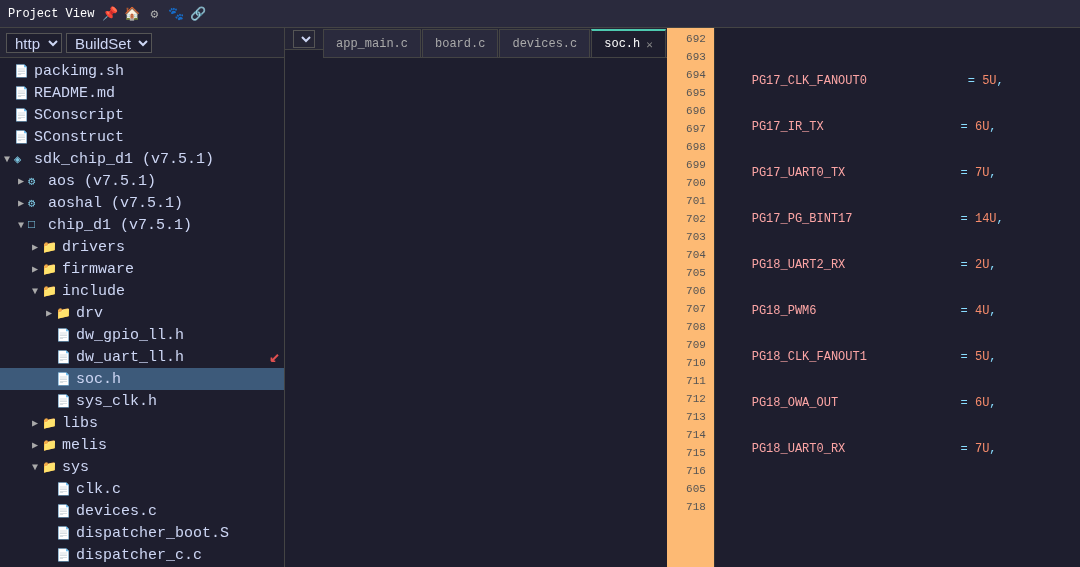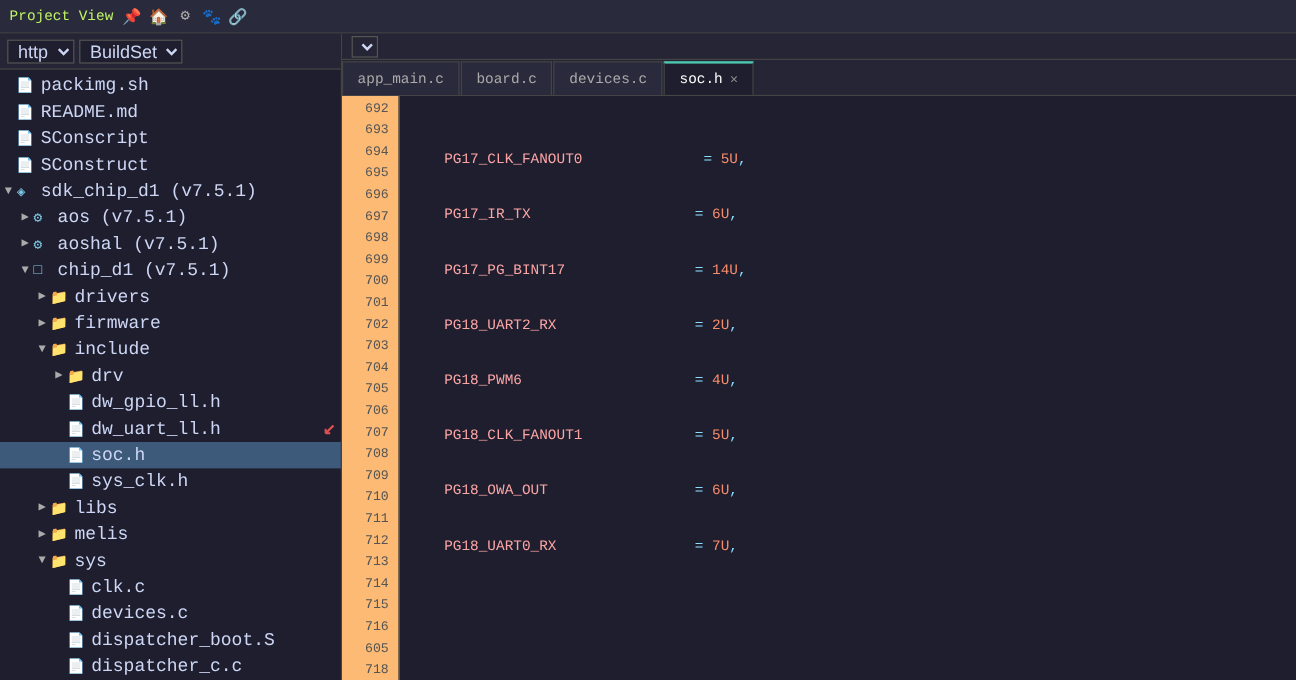--- a/index.html
+++ b/index.html
@@ -19,21 +19,21 @@
     .top-bar {
       background: #2a2a3d;
       height: 28px;
       display: flex;
       align-items: center;
       padding: 0 8px;
       border-bottom: 1px solid #444;
       flex-shrink: 0;
     }
     .top-bar-title {
-      color: #bef264;
+      color: #ffffff;
       font-size: 12px;
     }
     .top-bar-icons {
       display: flex;
       gap: 6px;
       margin-left: 8px;
     }
     .top-bar-icon {
       width: 16px; height: 16px;
       color: #aaa;
@@ -123,21 +123,21 @@
 
     
     .folder-yellow { color: #f0c070; }
     .folder-blue { color: #7ec8e3; }
     .file-blue { color: #7ec8e3; }
 
     
     .editor-area {
       flex: 1;
       display: flex;
-      flex-direction: column;
+      flex-direction: row;
       overflow: hidden;
       background: #1e1e2e;
     }
 
     
     .tab-bar {
       height: 30px;
       background: #252535;
       border-bottom: 1px solid #444;
       display: flex;
@@ -462,20 +462,21 @@
         <div class="line-number">716</div>
         <div class="line-number">605</div>
         <div class="line-number">718</div>
 
       </div>
 
       <div class="code-content">
         
         <div class="code-line"><span class="enum-name">    PG17_CLK_FANOUT0</span><span class="punct">              = </span><span class="number">5U</span><span class="punct">,</span></div>
         <div class="code-line"><span class="enum-name">    PG17_IR_TX</span><span class="punct">                   = </span><span class="number">6U</span><span class="punct">,</span></div>
+        <div class="code-line"><span class="enum-name">    PG17_UART0_TX</span><span class="punct">                = </span><span class="number">7U</span><span class="punct">,</span></div>
         <div class="code-line"><span class="enum-name">    PG17_PG_BINT17</span><span class="punct">               = </span><span class="number">14U</span><span class="punct">,</span></div>
         <div class="code-line"><span class="enum-name">    PG18_UART2_RX</span><span class="punct">                = </span><span class="number">2U</span><span class="punct">,</span></div>
         <div class="code-line"><span class="enum-name">    PG18_PWM6</span><span class="punct">                    = </span><span class="number">4U</span><span class="punct">,</span></div>
         <div class="code-line"><span class="enum-name">    PG18_CLK_FANOUT1</span><span class="punct">             = </span><span class="number">5U</span><span class="punct">,</span></div>
         <div class="code-line"><span class="enum-name">    PG18_OWA_OUT</span><span class="punct">                 = </span><span class="number">6U</span><span class="punct">,</span></div>
         <div class="code-line"><span class="enum-name">    PG18_UART0_RX</span><span class="punct">                = </span><span class="number">7U</span><span class="punct">,</span></div>
         
         
         
         

